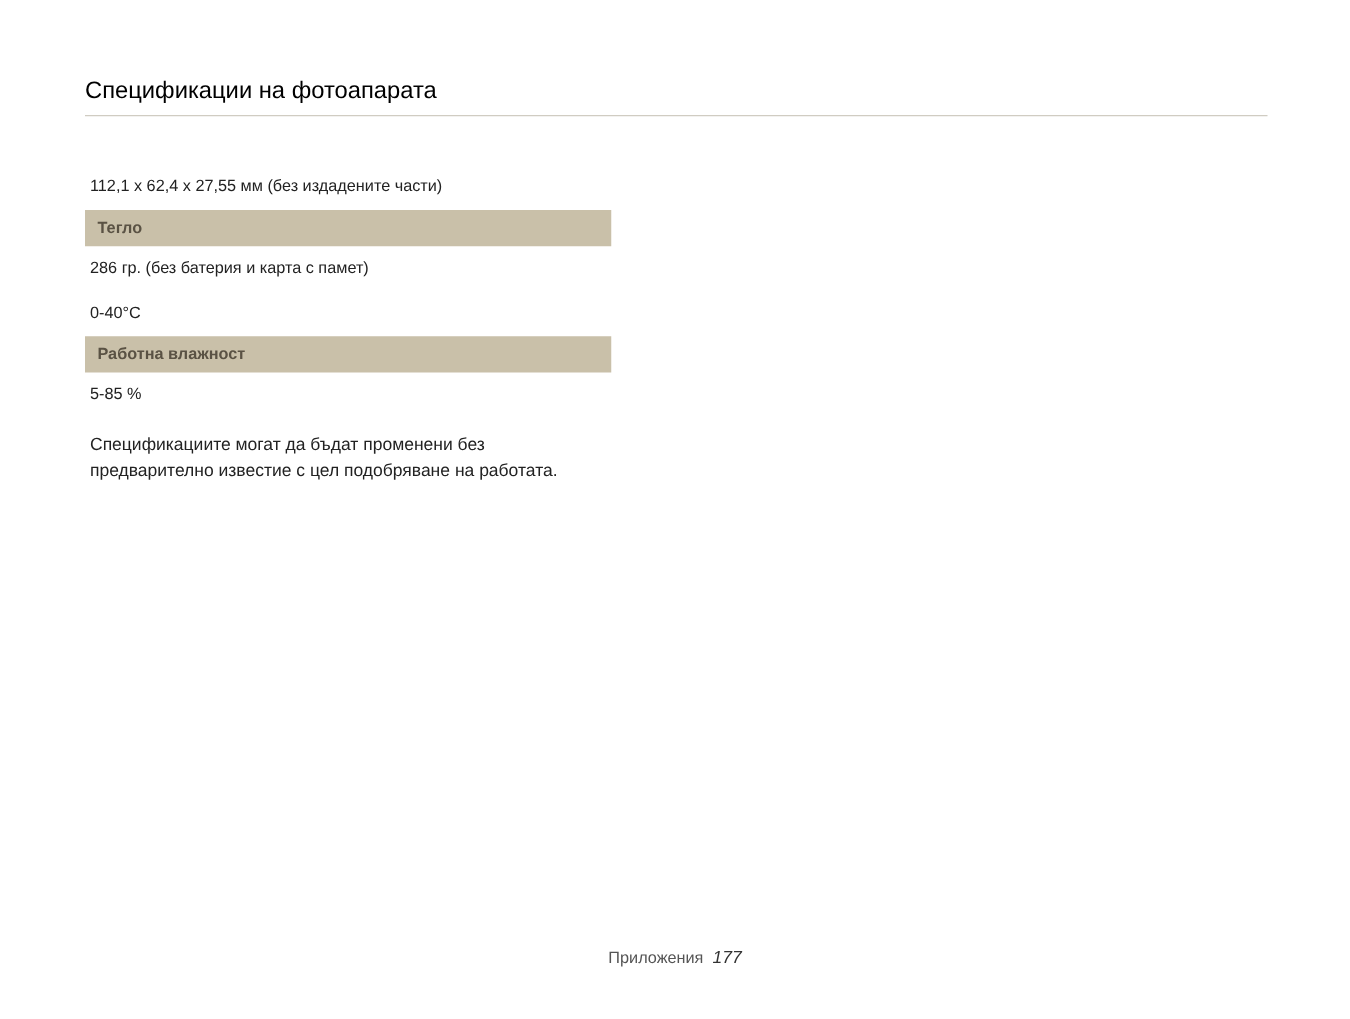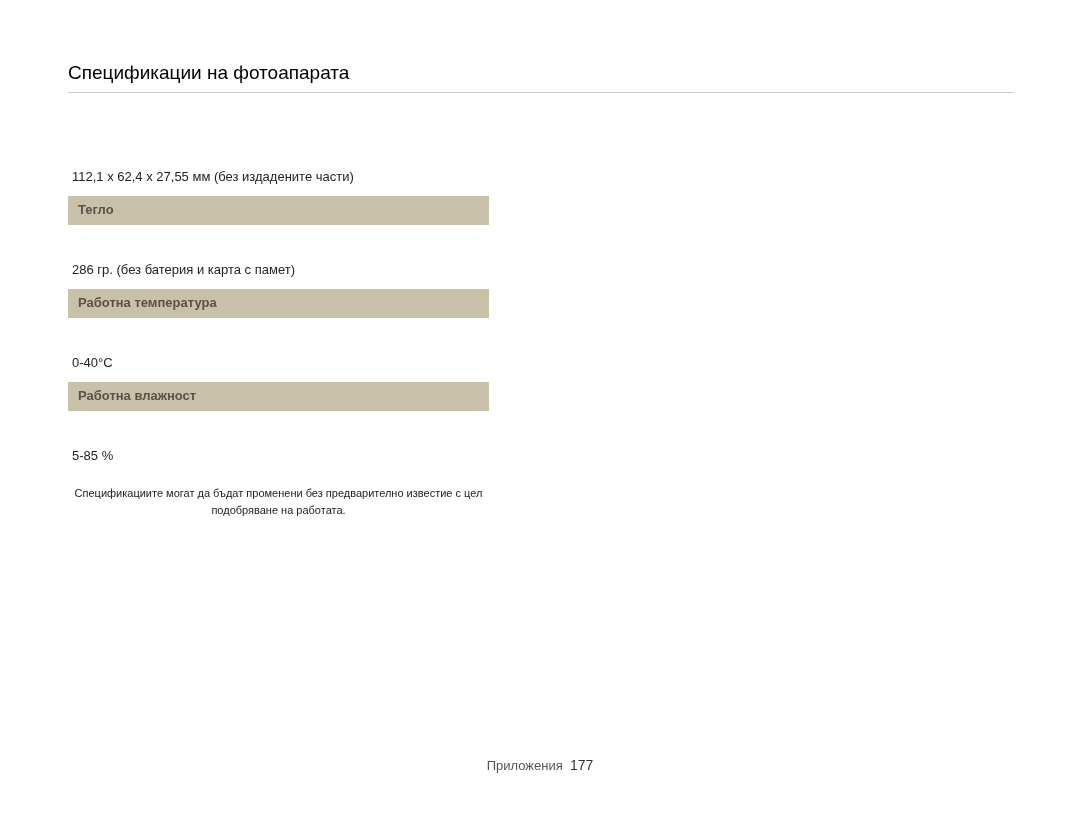--- a/index.html
+++ b/index.html
@@ -43,56 +43,54 @@
       font-weight: bold;
       font-size: 13px;
       padding: 6px 10px;
       line-height: 1.3;
     }
     .spec-value {
       color: #222;
       font-size: 13px;
       padding: 8px 4px 10px 4px;
       line-height: 1.4;
-      margin-top: 28px;
     }
     .note {
       color: #222;
-      font-size: 11px;
+      font-size: 14px;
       padding: 10px 4px 0 4px;
       line-height: 1.55;
-      text-align: center;
     }
     .footer {
       position: absolute;
       bottom: 42px;
       left: 0;
       width: 1080px;
       text-align: center;
       font-size: 13px;
       color: #555;
     }
     .footer .pg {
       color: #333;
       font-size: 14px;
+      font-style: italic;
     }
   </style>
 </head>
 <body>
 
 <div class="page-title">Спецификации на фотоапарата</div>
 <div class="title-rule"></div>
 
 <div class="specs">
   <div class="spec-value">112,1 x 62,4 x 27,55 мм (без издадените части)</div>
 
   <div class="spec-header">Тегло</div>
   <div class="spec-value">286 гр. (без батерия и карта с памет)</div>
 
-  <div class="spec-header">Работна температура</div>
   <div class="spec-value">0-40°C</div>
 
   <div class="spec-header">Работна влажност</div>
   <div class="spec-value">5-85 %</div>
 
 
   <div class="note">Спецификациите могат да бъдат променени без предварително известие с цел подобряване на работата.</div>
 </div>
 
 <div class="footer">

